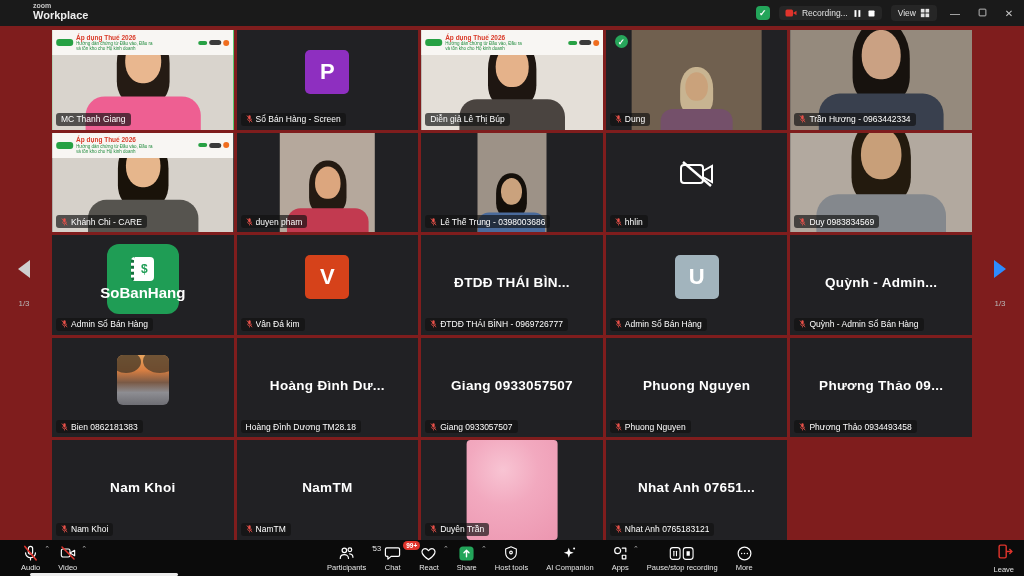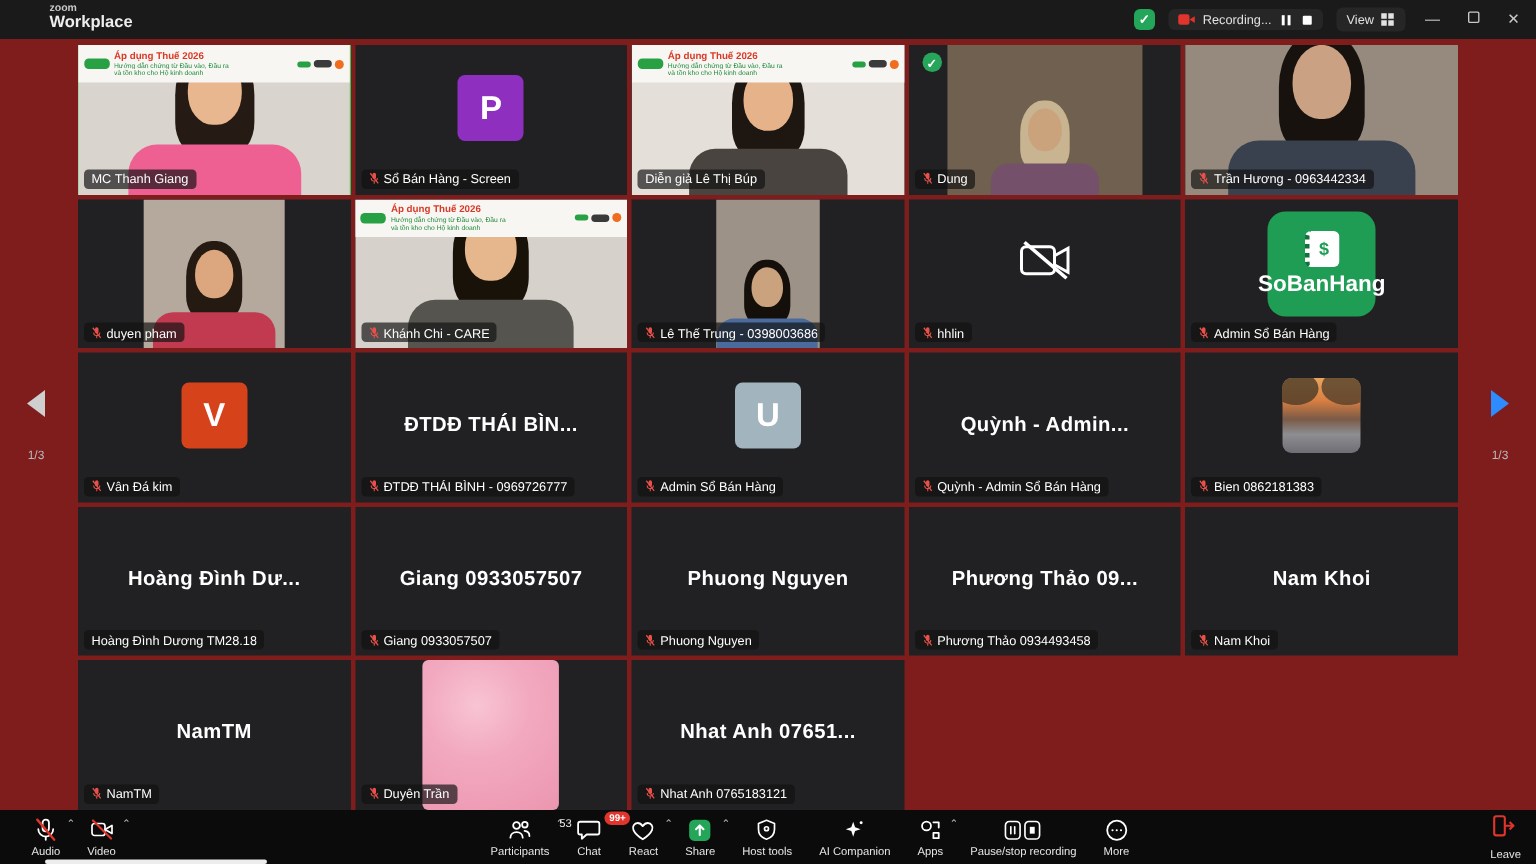--- a/index.html
+++ b/index.html
@@ -69,21 +69,21 @@
   
   .toolbar{position:absolute;left:0;right:0;bottom:0;height:36px;background:#0b0b0b;z-index:6;}
   .tb-item{position:relative;display:inline-flex;flex-direction:column;align-items:center;justify-content:center;height:36px;padding:0 9px;gap:1px;}
   .tb-item .ic{height:17px;display:flex;align-items:center;}
   .tb-item .lb{color:#e6e6e6;font-size:7.5px;white-space:nowrap;}
   .chev{position:absolute;top:5px;right:-1px;color:#b5b5b5;font-size:7px;}
   .cnt{position:absolute;top:4px;right:-6px;color:#e6e6e6;font-size:7.5px;}
   .bdg{position:absolute;top:1px;right:-10px;background:#e0342c;color:#fff;font-size:6.5px;border-radius:7px;padding:1px 3px;font-weight:bold;}
   #tb-left{position:absolute;left:12px;top:0;display:flex;}
   #tb-mid{position:absolute;left:318px;top:0;display:flex;}
-  #tb-leave{position:absolute;right:10px;top:0;height:36px;display:flex;flex-direction:column;align-items:flex-start;justify-content:center;gap:1px;}
+  #tb-leave{position:absolute;right:10px;top:0;height:36px;display:flex;flex-direction:column;align-items:flex-end;justify-content:center;gap:1px;}
   #tb-leave .lb{color:#e6e6e6;font-size:7.5px;}
   .sliver{position:absolute;left:30px;bottom:0;width:148px;height:3px;background:#ededed;border-radius:2px;z-index:7;}
 </style>
 </head>
 <body>
 
 <div class="stage">
 
   <div class="titlebar">
     <div class="app-id">
@@ -236,40 +236,20 @@
               <rect x="4" y="1" width="4" height="7" rx="2" fill="#e8514a"></rect>
               <path d="M2.5 7a3.5 3.5 0 0 0 7 0" stroke="#e8514a" fill="none" stroke-width="1.2"></path>
               <line x1="6" y1="11" x2="6" y2="13.5" stroke="#e8514a" stroke-width="1.2"></line>
               <line x1="1.5" y1="1.5" x2="10.5" y2="13" stroke="#e8514a" stroke-width="1.4"></line>
             </svg>
           </i>
           <span>Trần Hương - 0963442334</span>
         </div>
       </div>
       <div class="tile">
-        <div class="vid" style="background: rgb(181, 168, 156); width: 52%;">
-          <div class="person" style="transform: translateX(-50%) scale(0.85); transform-origin: center bottom; left: 50%;">
-            <div class="p-hair" style="background: rgb(36, 26, 18);"></div>
-            <div class="p-face" style="background: rgb(220, 166, 126);"></div>
-            <div class="p-shirt" style="background: rgb(194, 58, 80);"></div>
-          </div>
-        </div>
-        <div class="name-pill">
-          <i style="display: flex;">
-            <svg width="7" height="10" viewBox="0 0 12 15">
-              <rect x="4" y="1" width="4" height="7" rx="2" fill="#e8514a"></rect>
-              <path d="M2.5 7a3.5 3.5 0 0 0 7 0" stroke="#e8514a" fill="none" stroke-width="1.2"></path>
-              <line x1="6" y1="11" x2="6" y2="13.5" stroke="#e8514a" stroke-width="1.2"></line>
-              <line x1="1.5" y1="1.5" x2="10.5" y2="13" stroke="#e8514a" stroke-width="1.4"></line>
-            </svg>
-          </i>
-          <span>duyen pham</span>
-        </div>
-      </div>
-      <div class="tile">
         <div class="vid" style="background: rgb(214, 209, 202); width: 100%;">
           <div class="person" style="transform: translateX(-50%) scale(1.15); transform-origin: center bottom; left: 50%;">
             <div class="p-hair" style="background: rgb(25, 18, 9);"></div>
             <div class="p-face" style="background: rgb(230, 182, 140);"></div>
             <div class="p-shirt" style="background: rgb(86, 84, 79);"></div>
           </div>
           <div class="banner">
             <div class="b-tag"></div>
             <div class="b-col">
               <div class="b-title">Áp dụng Thuế 2026</div>
@@ -289,20 +269,40 @@
               <rect x="4" y="1" width="4" height="7" rx="2" fill="#e8514a"></rect>
               <path d="M2.5 7a3.5 3.5 0 0 0 7 0" stroke="#e8514a" fill="none" stroke-width="1.2"></path>
               <line x1="6" y1="11" x2="6" y2="13.5" stroke="#e8514a" stroke-width="1.2"></line>
               <line x1="1.5" y1="1.5" x2="10.5" y2="13" stroke="#e8514a" stroke-width="1.4"></line>
             </svg>
           </i>
           <span>Khánh Chi - CARE</span>
         </div>
       </div>
       <div class="tile">
+        <div class="vid" style="background: rgb(181, 168, 156); width: 52%;">
+          <div class="person" style="transform: translateX(-50%) scale(0.85); transform-origin: center bottom; left: 50%;">
+            <div class="p-hair" style="background: rgb(36, 26, 18);"></div>
+            <div class="p-face" style="background: rgb(220, 166, 126);"></div>
+            <div class="p-shirt" style="background: rgb(194, 58, 80);"></div>
+          </div>
+        </div>
+        <div class="name-pill">
+          <i style="display: flex;">
+            <svg width="7" height="10" viewBox="0 0 12 15">
+              <rect x="4" y="1" width="4" height="7" rx="2" fill="#e8514a"></rect>
+              <path d="M2.5 7a3.5 3.5 0 0 0 7 0" stroke="#e8514a" fill="none" stroke-width="1.2"></path>
+              <line x1="6" y1="11" x2="6" y2="13.5" stroke="#e8514a" stroke-width="1.2"></line>
+              <line x1="1.5" y1="1.5" x2="10.5" y2="13" stroke="#e8514a" stroke-width="1.4"></line>
+            </svg>
+          </i>
+          <span>duyen pham</span>
+        </div>
+      </div>
+      <div class="tile">
         <div class="vid" style="background: rgb(157, 146, 135); width: 38%;">
           <div class="person" style="transform: translateX(-50%) scale(0.7); transform-origin: center bottom; left: 50%;">
             <div class="p-hair" style="background: rgb(20, 15, 10);"></div>
             <div class="p-face" style="background: rgb(202, 162, 125);"></div>
             <div class="p-shirt" style="background: rgb(74, 107, 156);"></div>
           </div>
         </div>
         <div class="name-pill">
           <i style="display: flex;">
             <svg width="7" height="10" viewBox="0 0 12 15">
@@ -324,20 +324,40 @@
         <div class="name-pill">
           <i style="display: flex;">
             <svg width="7" height="10" viewBox="0 0 12 15">
               <rect x="4" y="1" width="4" height="7" rx="2" fill="#e8514a"></rect>
               <path d="M2.5 7a3.5 3.5 0 0 0 7 0" stroke="#e8514a" fill="none" stroke-width="1.2"></path>
               <line x1="6" y1="11" x2="6" y2="13.5" stroke="#e8514a" stroke-width="1.2"></line>
               <line x1="1.5" y1="1.5" x2="10.5" y2="13" stroke="#e8514a" stroke-width="1.4"></line>
             </svg>
           </i>
           <span>hhlin</span>
+        </div>
+      </div>
+      <div class="tile">
+        <div class="vid" style="background: rgb(178, 169, 159); width: 100%;">
+          <div class="person" style="transform: translateX(-50%) scale(1.35); transform-origin: center bottom; left: 50%;">
+            <div class="p-hair" style="background: rgb(35, 26, 14);"></div>
+            <div class="p-face" style="background: rgb(200, 159, 121);"></div>
+            <div class="p-shirt" style="background: rgb(132, 136, 141);"></div>
+          </div>
+        </div>
+        <div class="name-pill">
+          <i style="display: flex;">
+            <svg width="7" height="10" viewBox="0 0 12 15">
+              <rect x="4" y="1" width="4" height="7" rx="2" fill="#e8514a"></rect>
+              <path d="M2.5 7a3.5 3.5 0 0 0 7 0" stroke="#e8514a" fill="none" stroke-width="1.2"></path>
+              <line x1="6" y1="11" x2="6" y2="13.5" stroke="#e8514a" stroke-width="1.2"></line>
+              <line x1="1.5" y1="1.5" x2="10.5" y2="13" stroke="#e8514a" stroke-width="1.4"></line>
+            </svg>
+          </i>
+          <span>Duy 0983834569</span>
         </div>
       </div>
       <div class="tile">
         <div class="logo-av">
           <div class="logo-book">$</div>
           <div class="logo-txt">SoBanHang</div>
         </div>
         <div class="name-pill">
           <i style="display: flex;">
             <svg width="7" height="10" viewBox="0 0 12 15">

